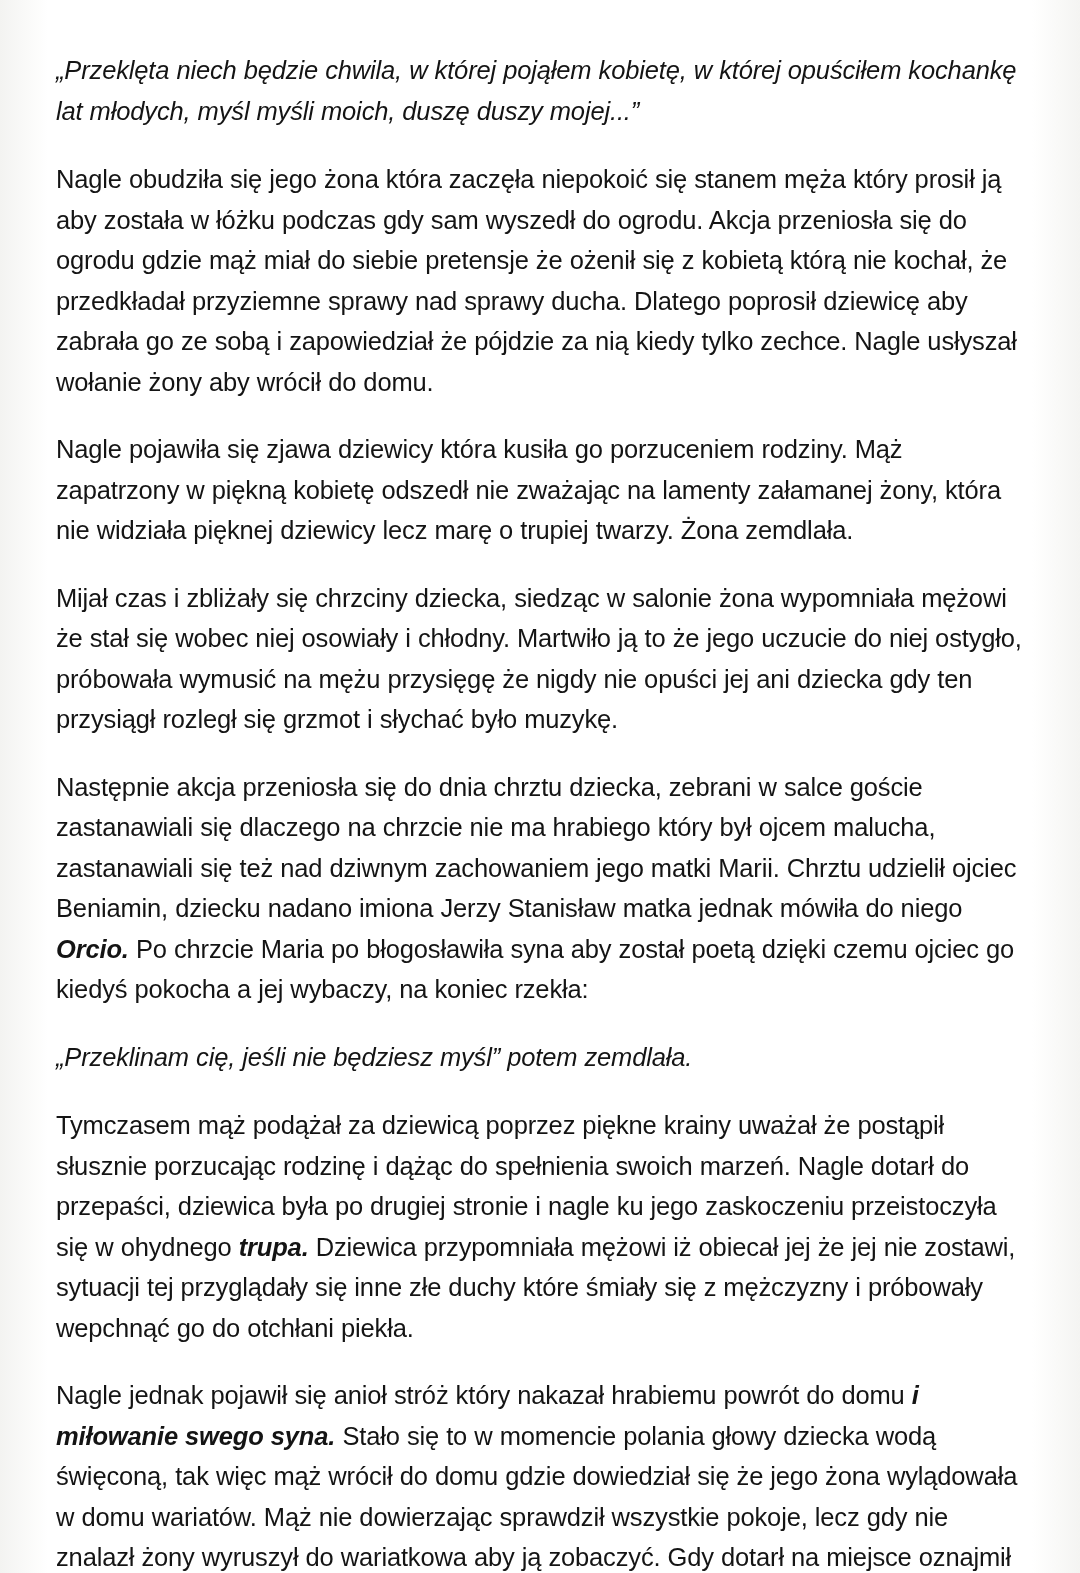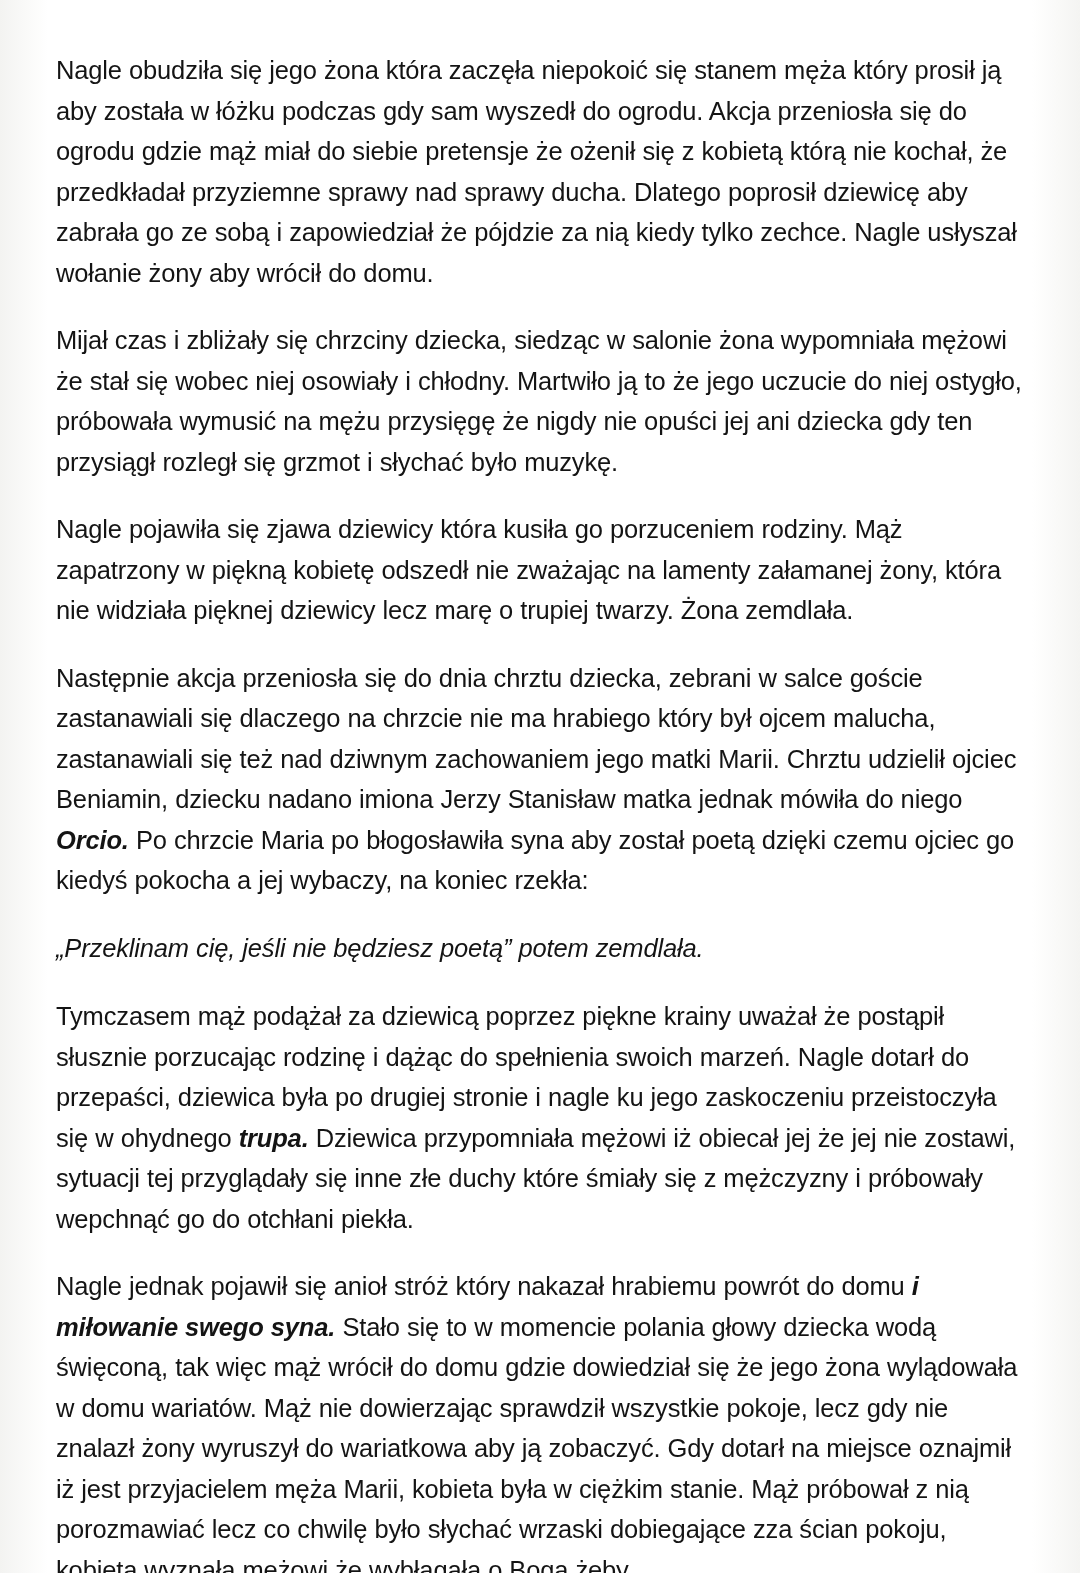--- a/index.html
+++ b/index.html
@@ -65,21 +65,22 @@
     margin-bottom: 0;
   }
 </style>
 </head>
 <body>
 
 <div class="page-tint"></div>
 
 <div class="page">
   <article class="doc-body" id="doc-body">
+      <p class="para quote">„Przeklęta niech będzie chwila, w której pojąłem kobietę, w której opuściłem kochankę lat młodych, myśl myśli moich, duszę duszy mojej...”</p>
       <p class="para">Nagle obudziła się jego żona która zaczęła niepokoić się stanem męża który prosił ją aby została w łóżku podczas gdy sam wyszedł do ogrodu. Akcja przeniosła się do ogrodu gdzie mąż miał do siebie pretensje że ożenił się z kobietą którą nie kochał, że przedkładał przyziemne sprawy nad sprawy ducha. Dlatego poprosił dziewicę aby zabrała go ze sobą i zapowiedział że pójdzie za nią kiedy tylko zechce. Nagle usłyszał wołanie żony aby wrócił do domu.</p>
+      <p class="para">Nagle pojawiła się zjawa dziewicy która kusiła go porzuceniem rodziny. Mąż zapatrzony w piękną kobietę odszedł nie zważając na lamenty załamanej żony, która nie widziała pięknej dziewicy lecz marę o trupiej twarzy. Żona zemdlała.</p>
       <p class="para">Mijał czas i zbliżały się chrzciny dziecka, siedząc w salonie żona wypomniała mężowi że stał się wobec niej osowiały i chłodny. Martwiło ją to że jego uczucie do niej ostygło, próbowała wymusić na mężu przysięgę że nigdy nie opuści jej ani dziecka gdy ten przysiągł rozległ się grzmot i słychać było muzykę.</p>
-      <p class="para">Nagle pojawiła się zjawa dziewicy która kusiła go porzuceniem rodziny. Mąż zapatrzony w piękną kobietę odszedł nie zważając na lamenty załamanej żony, która nie widziała pięknej dziewicy lecz marę o trupiej twarzy. Żona zemdlała.</p>
       <p class="para"><span>Następnie akcja przeniosła się do dnia chrztu dziecka, zebrani w salce goście zastanawiali się dlaczego na chrzcie nie ma hrabiego który był ojcem malucha, zastanawiali się też nad dziwnym zachowaniem jego matki Marii. Chrztu udzielił ojciec Beniamin, dziecku nadano imiona Jerzy Stanisław matka jednak mówiła do niego </span><span class="em-bold">Orcio.</span><span> Po chrzcie Maria po błogosławiła syna aby został poetą dzięki czemu ojciec go kiedyś pokocha a jej wybaczy, na koniec rzekła:</span></p>
-      <p class="para quote">„Przeklinam cię, jeśli nie będziesz poetą” potem zemdlała.</p>
+      <p class="para quote">„Przeklinam cię, jeśli nie będziesz myśl” potem zemdlała.</p>
       <p class="para"><span>Tymczasem mąż podążał za dziewicą poprzez piękne krainy uważał że postąpił słusznie porzucając rodzinę i dążąc do spełnienia swoich marzeń. Nagle dotarł do przepaści, dziewica była po drugiej stronie i nagle ku jego zaskoczeniu przeistoczyła się w ohydnego </span><span class="em-bold">trupa.</span><span> Dziewica przypomniała mężowi iż obiecał jej że jej nie zostawi, sytuacji tej przyglądały się inne złe duchy które śmiały się z mężczyzny i próbowały wepchnąć go do otchłani piekła.</span></p>
       <p class="para last"><span>Nagle jednak pojawił się anioł stróż który nakazał hrabiemu powrót do domu </span><span class="em-bold">i miłowanie swego syna.</span><span> Stało się to w momencie polania głowy dziecka wodą święconą, tak więc mąż wrócił do domu gdzie dowiedział się że jego żona wylądowała w domu wariatów. Mąż nie dowierzając sprawdził wszystkie pokoje, lecz gdy nie znalazł żony wyruszył do wariatkowa aby ją zobaczyć. Gdy dotarł na miejsce oznajmił iż jest przyjacielem męża Marii, kobieta była w ciężkim stanie. Mąż próbował z nią porozmawiać lecz co chwilę było słychać wrzaski dobiegające zza ścian pokoju, kobieta wyznała mężowi że wybłagała o Boga żeby</span></p>
     </article>
 </div>
 
 </body></html>

